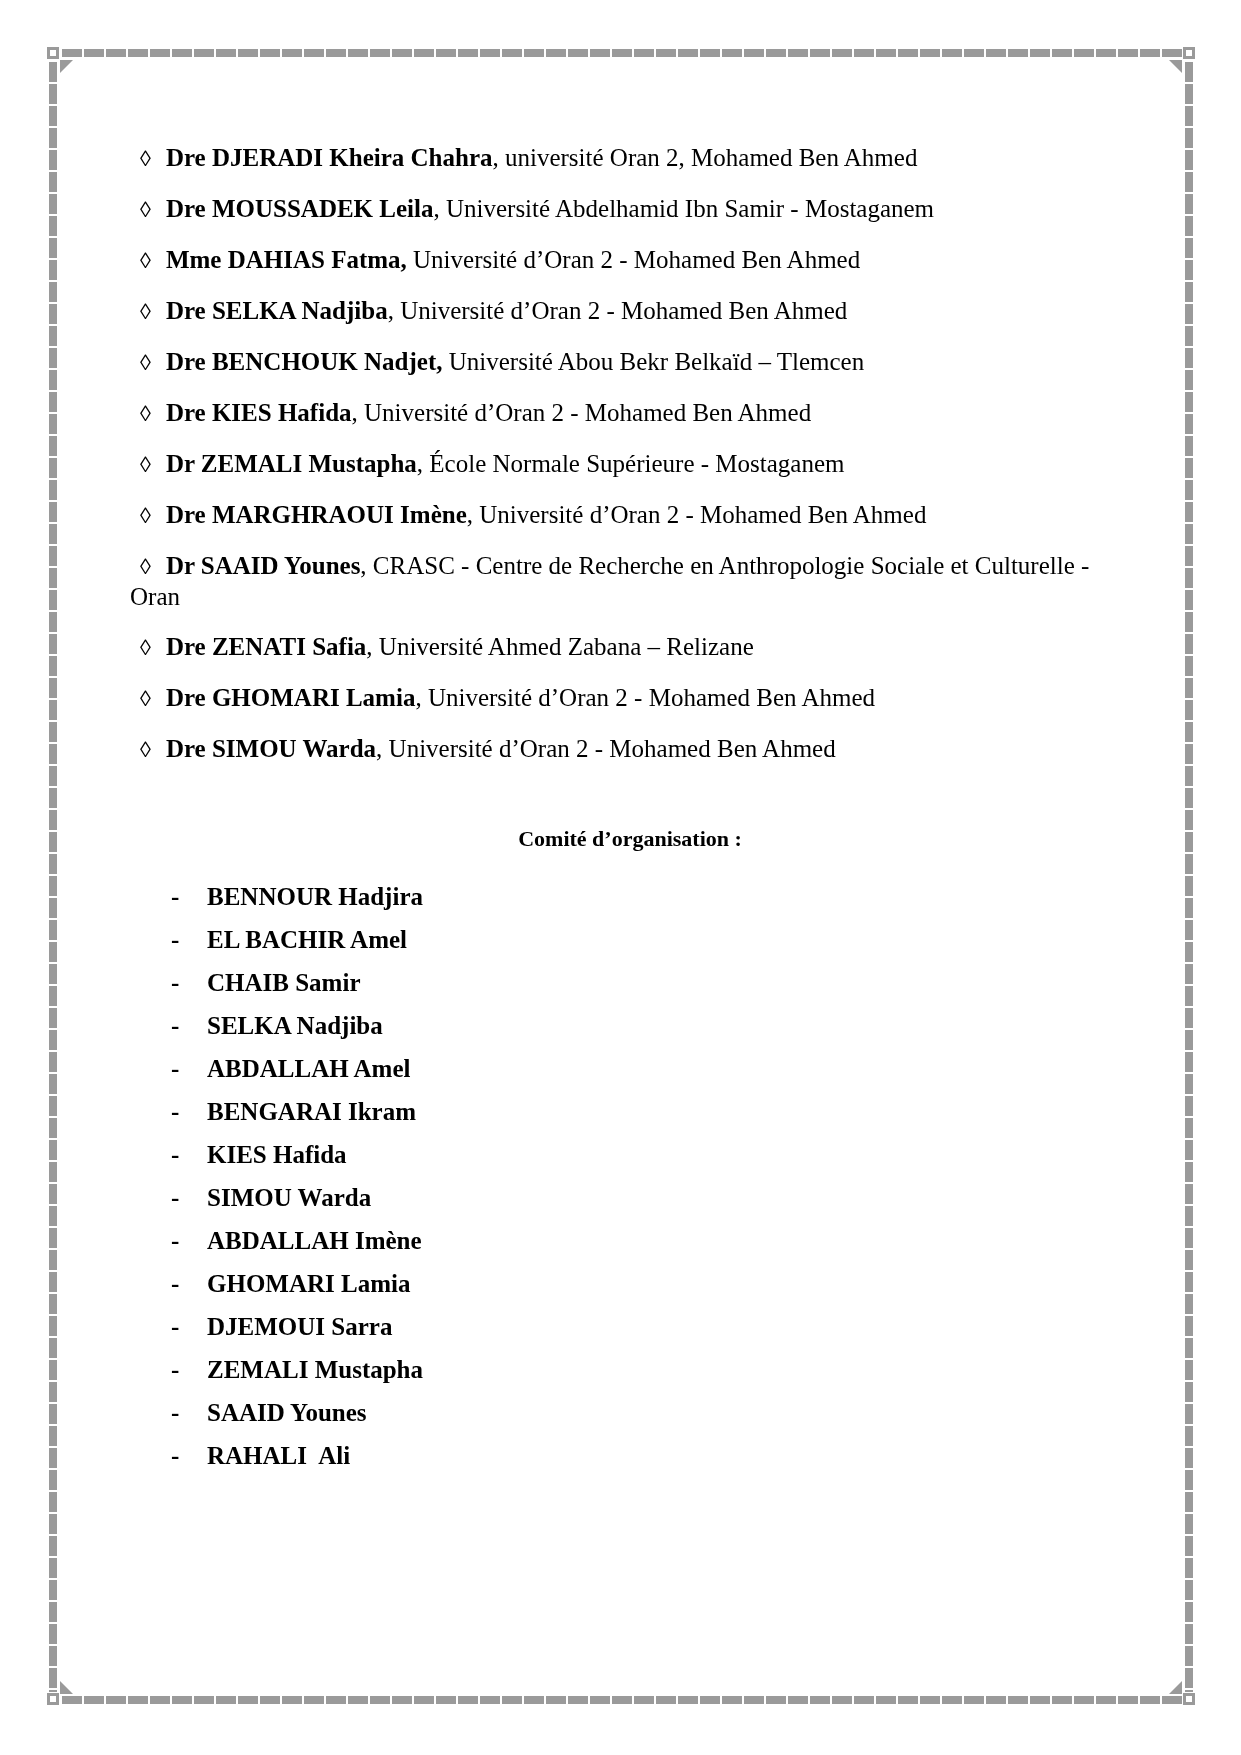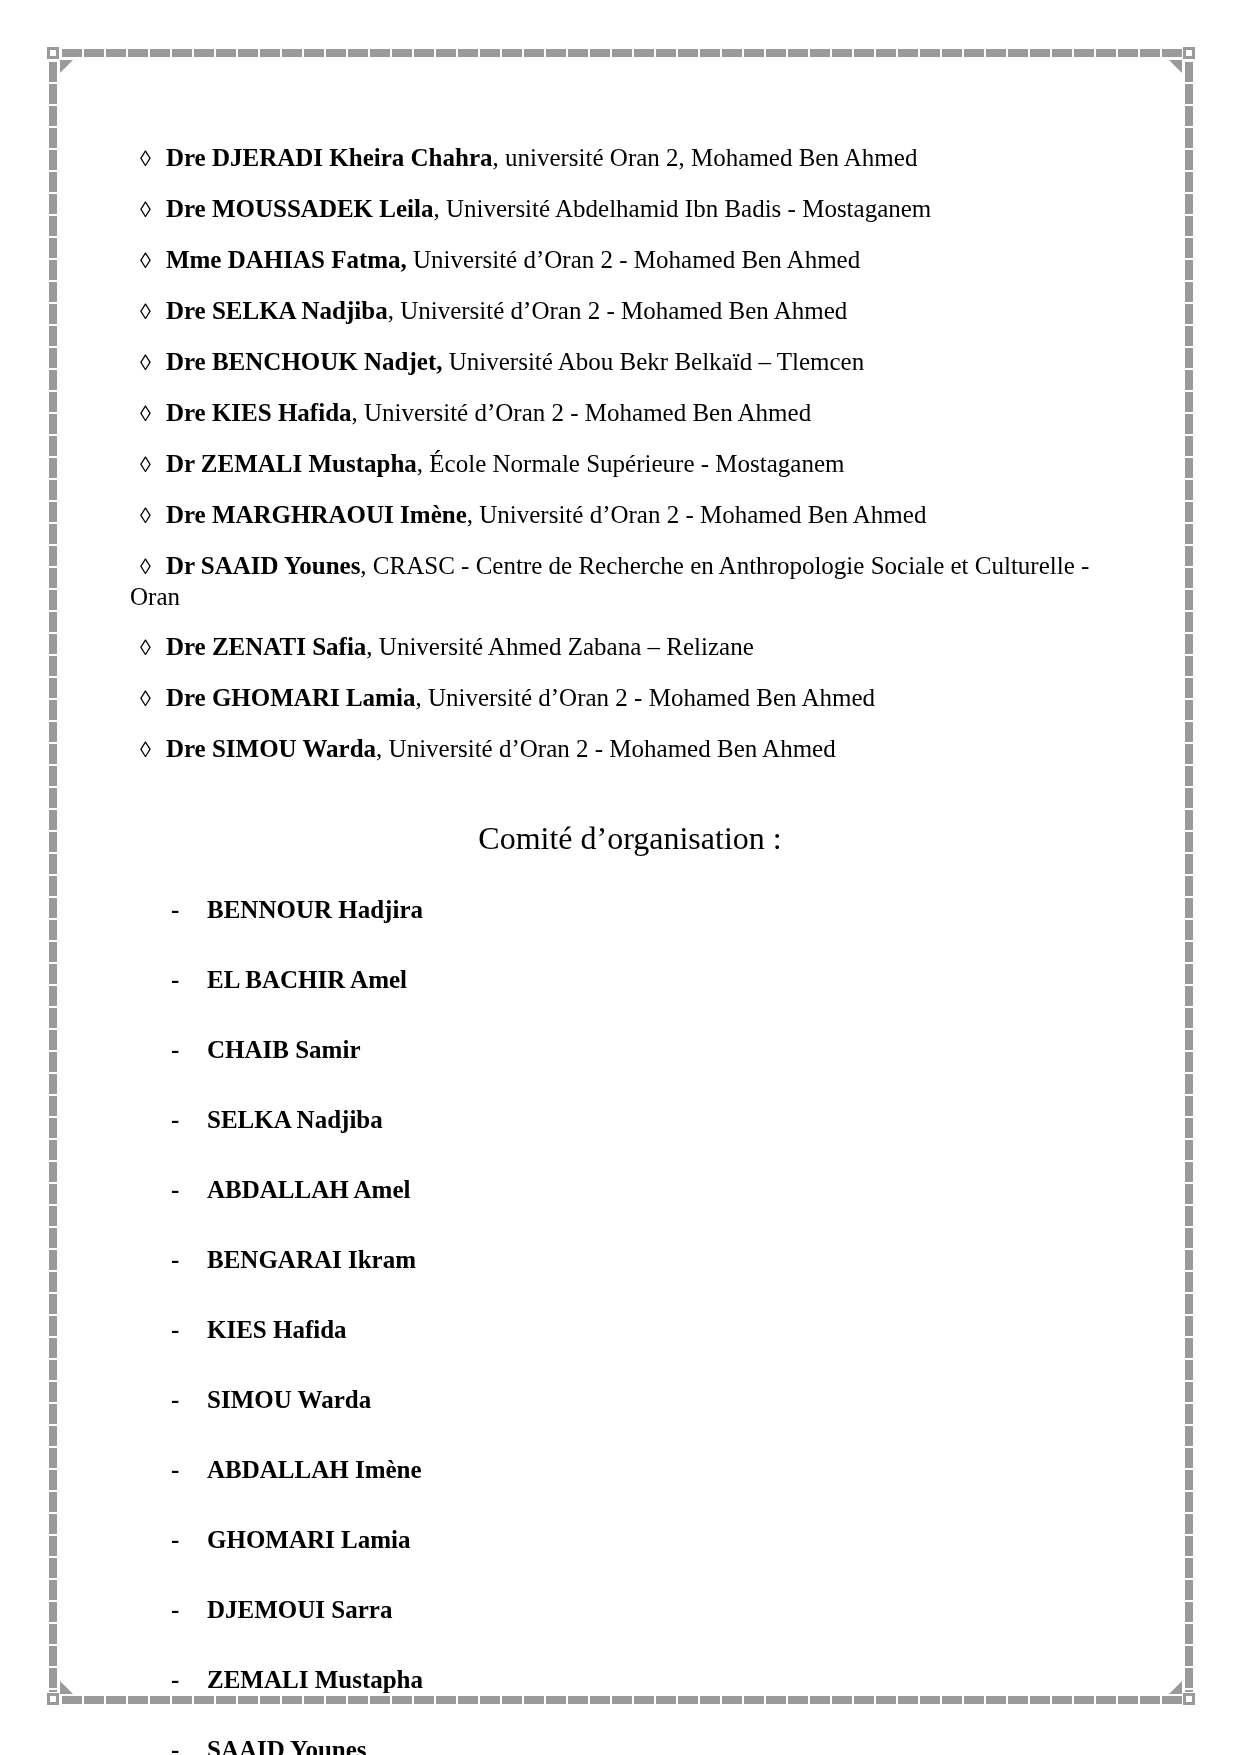--- a/index.html
+++ b/index.html
@@ -54,33 +54,32 @@
     margin-bottom: 20px;
   }
   .sci-bullet {
     font-size: 22px;
     margin-right: 15px;
     display: inline-block;
     text-indent: 0;
   }
   .sci-name { font-weight: bold; }
   .org-title {
-    font-weight: normal;
-    font-size: 32px;
+    font-weight: bold;
+    font-size: 22px;
     line-height: 33px;
     text-align: center;
     margin-top: 57px;
     margin-bottom: 27px;
   }
   .org-item {
     padding-left: 41px;
     font-weight: bold;
     margin-bottom: 13px;
     white-space: pre-wrap;
-    margin-top: 40px;
   }
   .org-bullet {
     display: inline-block;
     width: 36px;
   }
 </style>
 </head>
 <body>
 
 <div>
@@ -96,21 +95,21 @@
   <div class="corner-tri tri-tr"></div>
   <div class="corner-tri tri-bl"></div>
   <div class="corner-tri tri-br"></div>
 </div>
 
 <div class="content">
 
   <div>
 
     <div class="sci-item"><span class="sci-bullet">◊</span><span class="sci-name">Dre DJERADI Kheira Chahra</span><span>, </span><span>université Oran 2, Mohamed Ben Ahmed</span></div>
-    <div class="sci-item"><span class="sci-bullet">◊</span><span class="sci-name">Dre MOUSSADEK Leila</span><span>, </span><span>Université Abdelhamid Ibn Badis - Mostaganem</span></div>
+    <div class="sci-item"><span class="sci-bullet">◊</span><span class="sci-name">Dre MOUSSADEK Leila</span><span>, </span><span>Université Abdelhamid Ibn Samir - Mostaganem</span></div>
     <div class="sci-item"><span class="sci-bullet">◊</span><span class="sci-name">Mme DAHIAS Fatma,</span><span> </span><span>Université d’Oran 2 - Mohamed Ben Ahmed</span></div>
     <div class="sci-item"><span class="sci-bullet">◊</span><span class="sci-name">Dre SELKA Nadjiba</span><span>, </span><span>Université d’Oran 2 - Mohamed Ben Ahmed</span></div>
     <div class="sci-item"><span class="sci-bullet">◊</span><span class="sci-name">Dre BENCHOUK Nadjet,</span><span> </span><span>Université Abou Bekr Belkaïd – Tlemcen</span></div>
     <div class="sci-item"><span class="sci-bullet">◊</span><span class="sci-name">Dre KIES Hafida</span><span>, </span><span>Université d’Oran 2 - Mohamed Ben Ahmed</span></div>
     <div class="sci-item"><span class="sci-bullet">◊</span><span class="sci-name">Dr ZEMALI Mustapha</span><span>, </span><span>École Normale Supérieure - Mostaganem</span></div>
     <div class="sci-item"><span class="sci-bullet">◊</span><span class="sci-name">Dre MARGHRAOUI Imène</span><span>, </span><span>Université d’Oran 2 - Mohamed Ben Ahmed</span></div>
     <div class="sci-item"><span class="sci-bullet">◊</span><span class="sci-name">Dr SAAID Younes</span><span>, </span><span>CRASC - Centre de Recherche en Anthropologie Sociale et Culturelle - Oran</span></div>
     <div class="sci-item"><span class="sci-bullet">◊</span><span class="sci-name">Dre ZENATI Safia</span><span>, </span><span>Université Ahmed Zabana – Relizane</span></div>
     <div class="sci-item"><span class="sci-bullet">◊</span><span class="sci-name">Dre GHOMARI Lamia</span><span>, </span><span>Université d’Oran 2 - Mohamed Ben Ahmed</span></div>
     <div class="sci-item"><span class="sci-bullet">◊</span><span class="sci-name">Dre SIMOU Warda</span><span>, </span><span>Université d’Oran 2 - Mohamed Ben Ahmed</span></div>

